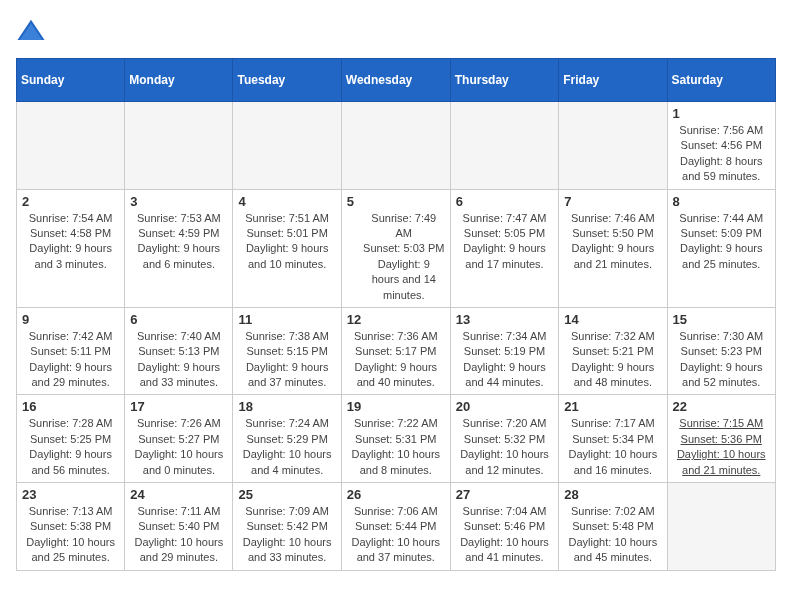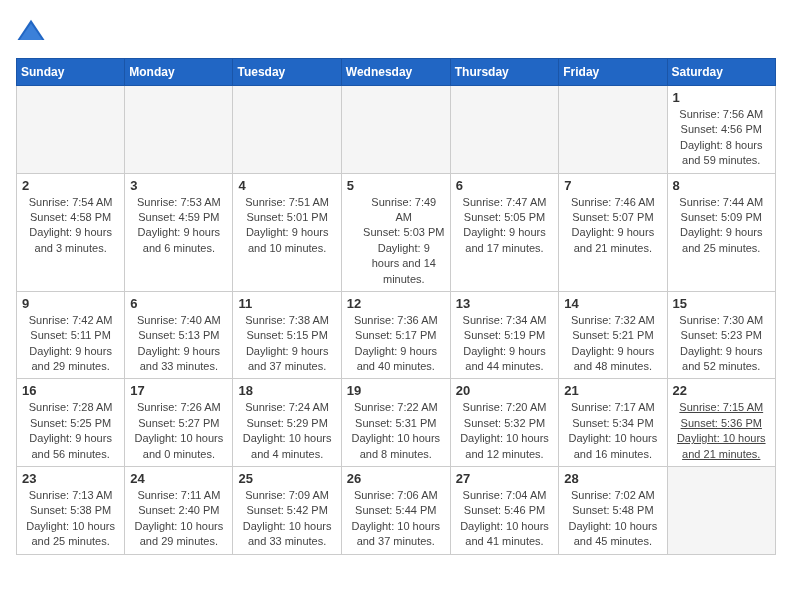--- a/index.html
+++ b/index.html
@@ -45,21 +45,21 @@
       color: #555;
     }
     .calendar {
       width: 100%;
       border-collapse: collapse;
       font-size: 11px;
     }
     .calendar th {
       background: #2166c4;
       color: #fff;
-      padding: 6px 4px;
+      padding: 14px 4px;
       text-align: left;
       font-size: 12px;
       font-weight: bold;
       border: 1px solid #1a55a8;
     }
     .calendar td {
       border: 1px solid #ccc;
       vertical-align: top;
       padding: 4px 5px;
       width: 110px;
@@ -157,21 +157,21 @@
         </td>
         <td>
           <span class="day-num">6</span>
           <div class="day-info" style="white-space: pre-line;">Sunrise: 7:47 AM
 Sunset: 5:05 PM
 Daylight: 9 hours and 17 minutes.</div>
         </td>
         <td>
           <span class="day-num">7</span>
           <div class="day-info" style="white-space: pre-line;">Sunrise: 7:46 AM
-Sunset: 5:07 PM
+Sunset: 5:50 PM
 Daylight: 9 hours and 21 minutes.</div>
         </td>
         <td>
           <span class="day-num">8</span>
           <div class="day-info" style="white-space: pre-line;">Sunrise: 7:44 AM
 Sunset: 5:09 PM
 Daylight: 9 hours and 25 minutes.</div>
         </td>
       </tr>
       <tr>
@@ -265,21 +265,21 @@
       <tr>
         <td>
           <span class="day-num">23</span>
           <div class="day-info" style="white-space: pre-line;">Sunrise: 7:13 AM
 Sunset: 5:38 PM
 Daylight: 10 hours and 25 minutes.</div>
         </td>
         <td>
           <span class="day-num">24</span>
           <div class="day-info" style="white-space: pre-line;">Sunrise: 7:11 AM
-Sunset: 2:40 PM
+Sunset: 5:40 PM
 Daylight: 10 hours and 29 minutes.</div>
         </td>
         <td>
           <span class="day-num">25</span>
           <div class="day-info" style="white-space: pre-line;">Sunrise: 7:09 AM
 Sunset: 5:42 PM
 Daylight: 10 hours and 33 minutes.</div>
         </td>
         <td>
           <span class="day-num">26</span>

